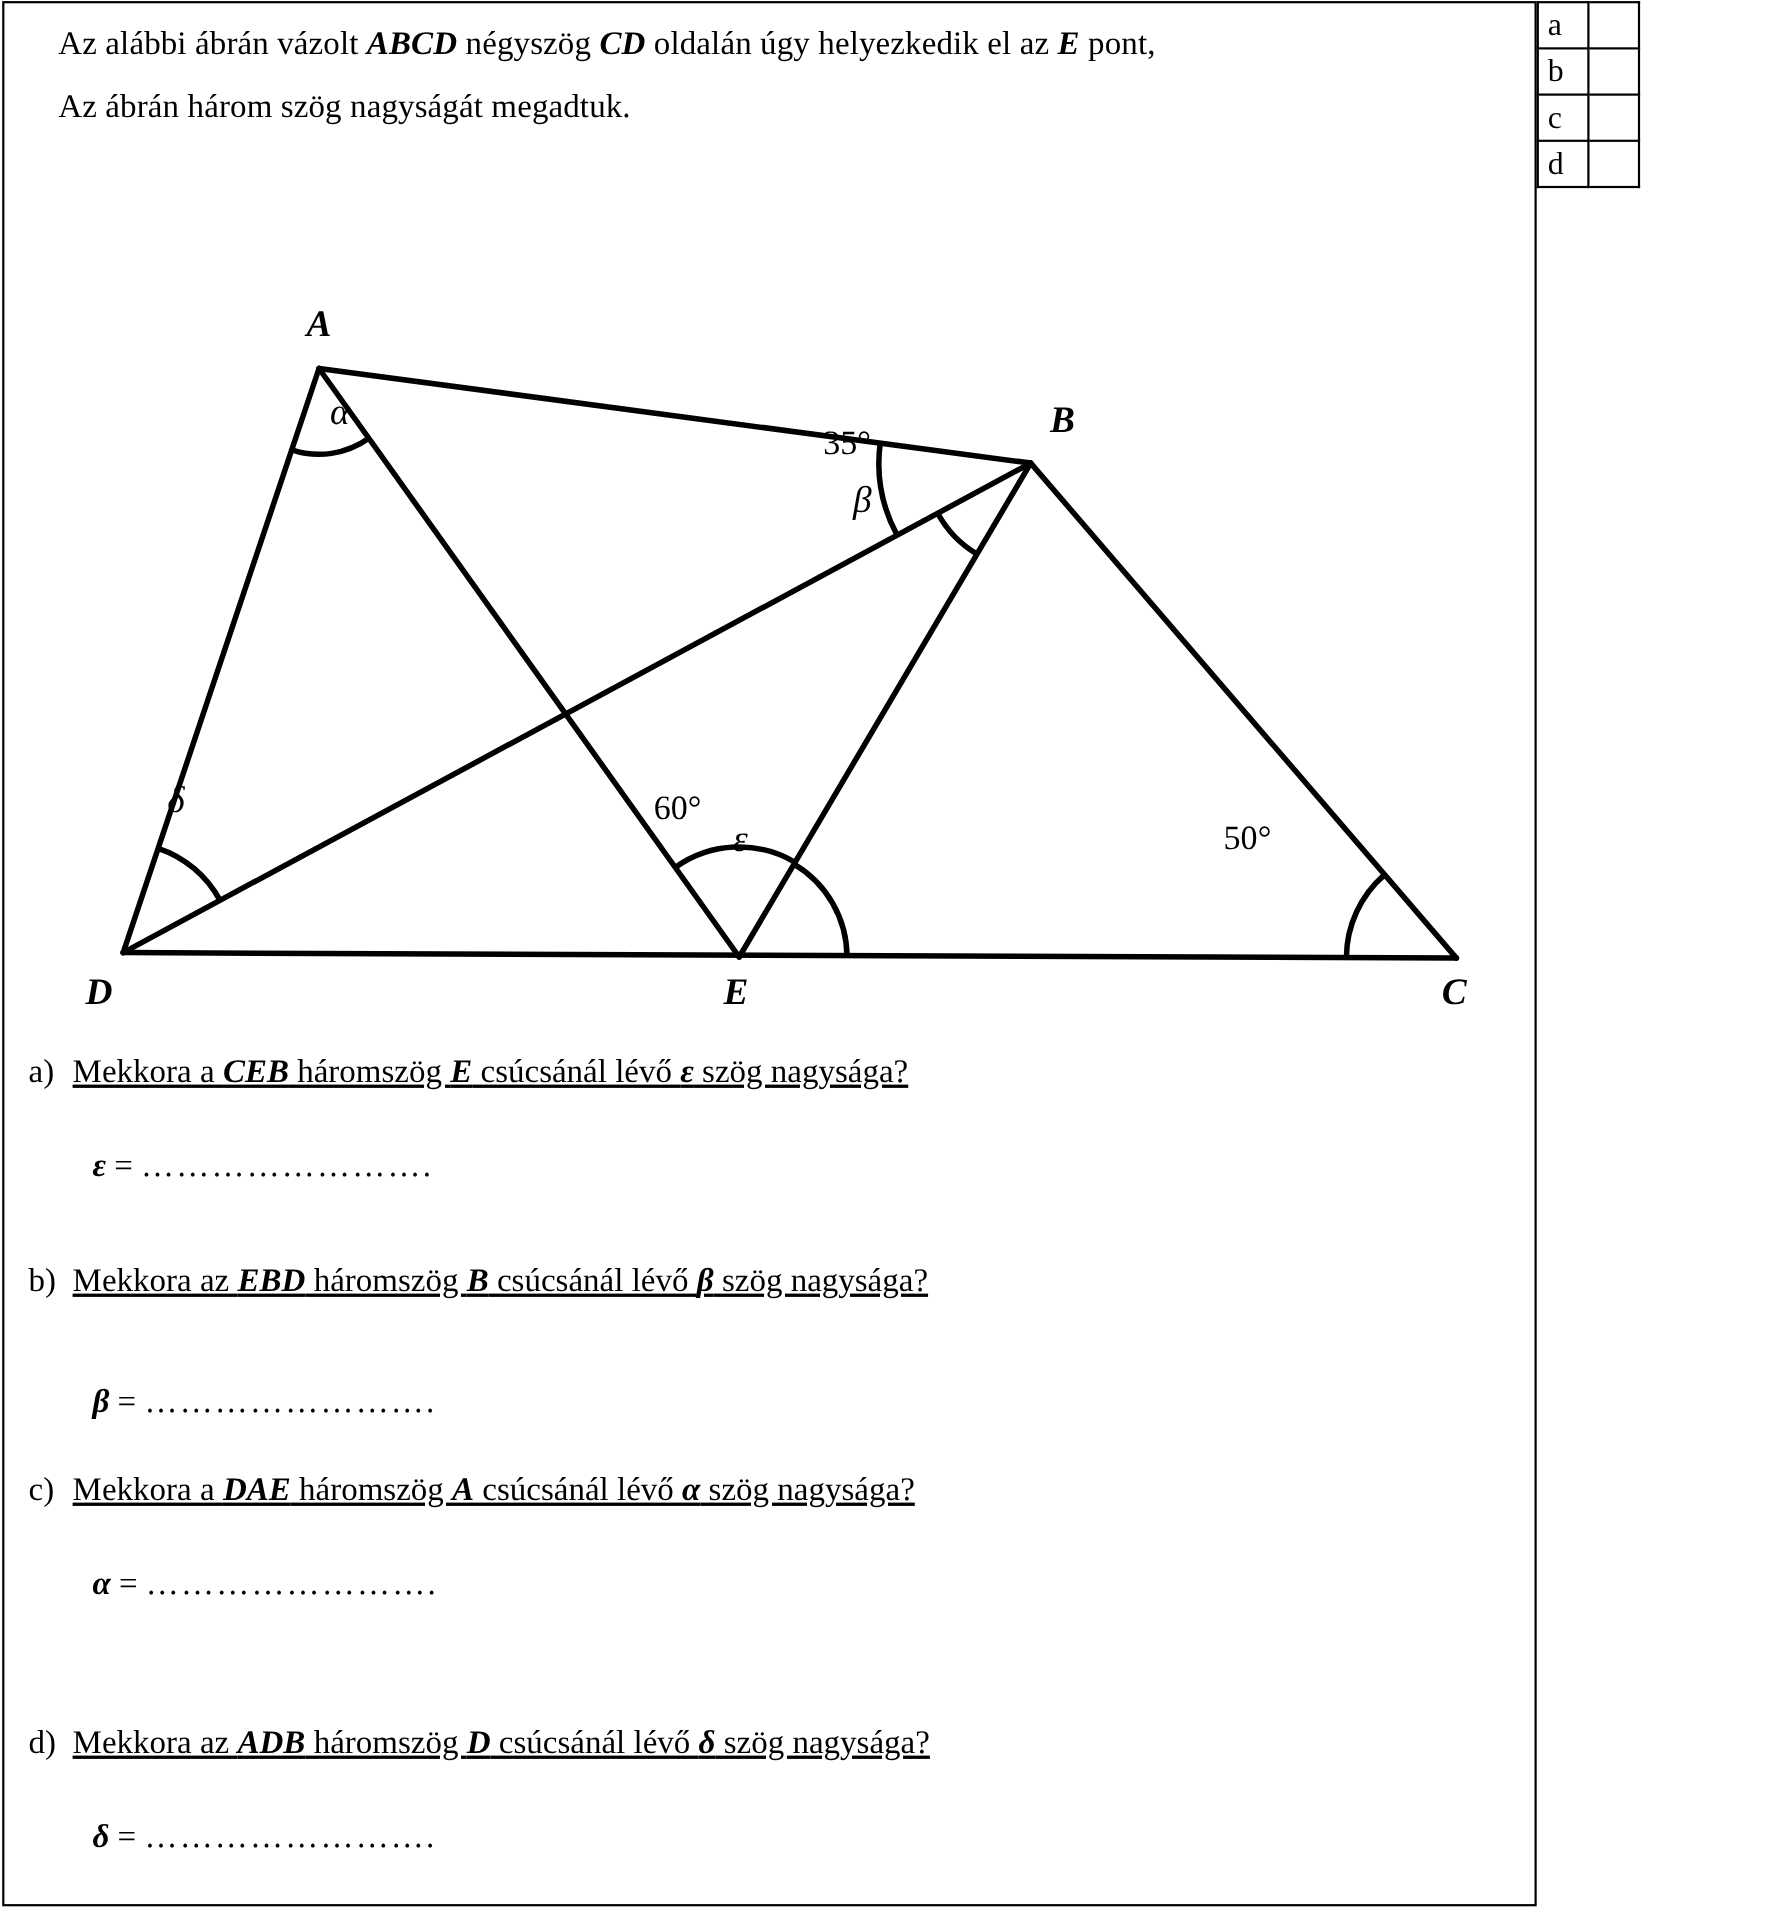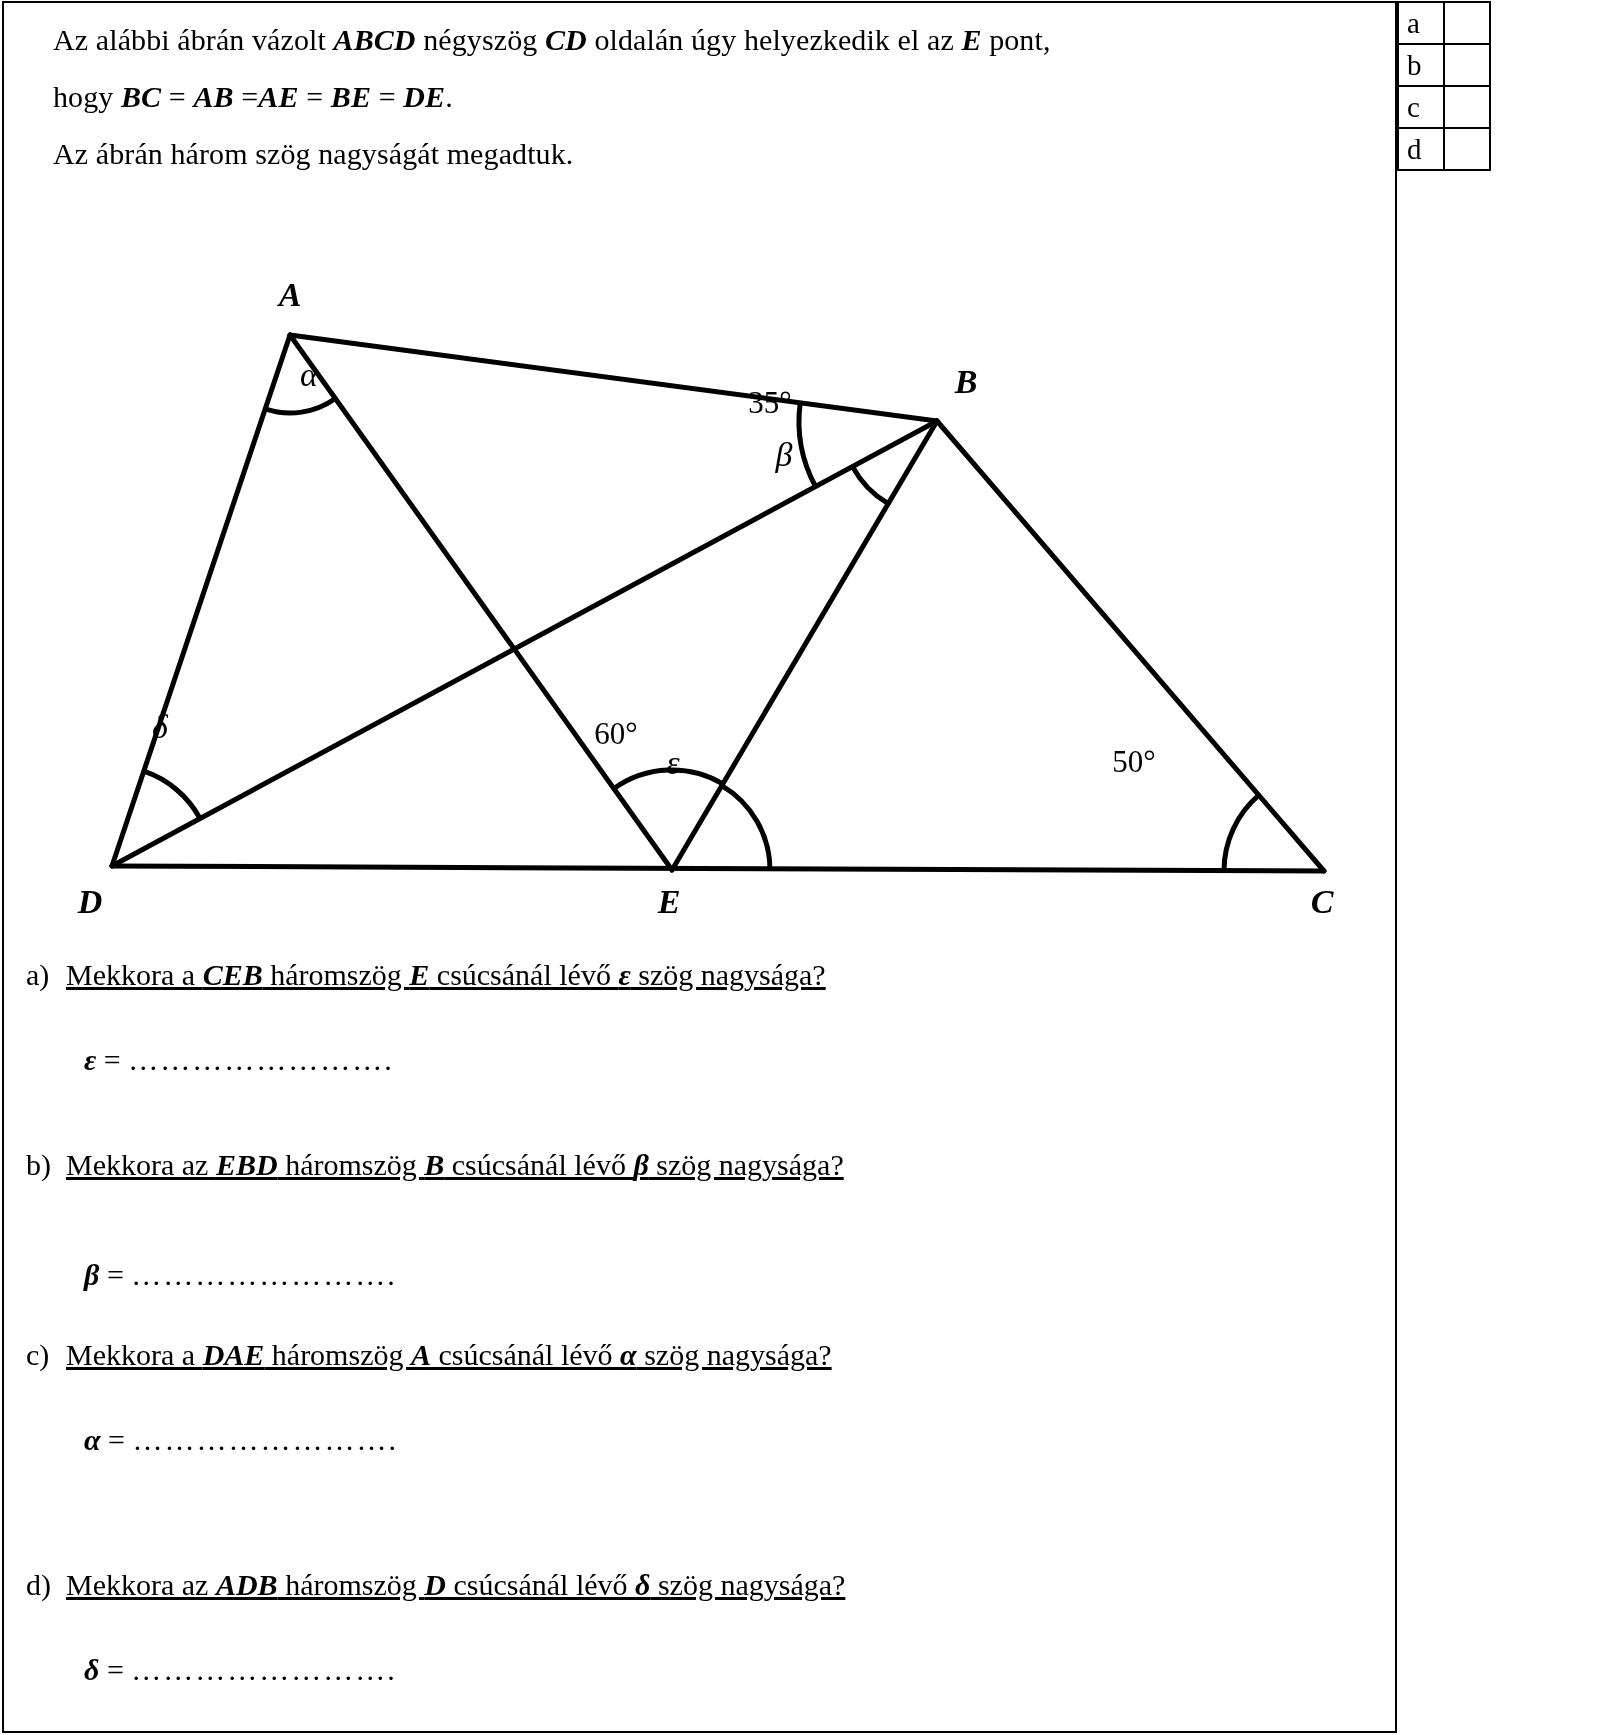--- a/index.html
+++ b/index.html
@@ -96,21 +96,20 @@
   .greek-b { font-weight: bold; font-style: italic; font-family: "Liberation Serif","DejaVu Serif",serif; }
   .dots { letter-spacing: 2px; }
 </style>
 </head>
 <body>
 
 <div id="worksheet-frame">
 
   <div id="intro-block">
     <div class="intro-line"><span>Az alábbi ábrán vázolt </span><span class="bi">ABCD</span><span> négyszög </span><span class="bi">CD</span><span> oldalán úgy helyezkedik el az </span><span class="bi">E</span><span> pont,</span></div>
-    <div class="intro-line"><span>hogy </span><span class="bi">BC</span><span> = </span><span class="bi">AB</span><span> =</span><span class="bi">AE</span><span> = </span><span class="bi">BE</span><span> = </span><span class="bi">DE</span><span>.</span></div>
     <div class="intro-line"><span>Az ábrán három szög nagyságát megadtuk.</span></div>
   </div>
 
   <div id="figure-area">
     <svg id="figure-svg" width="1393" height="665" viewBox="0 0 1393 665">
       <g id="svg-segments">
           <line x1="286" y1="82" x2="933" y2="168" stroke="#000000" stroke-width="5" stroke-linecap="round"></line>
           <line x1="286" y1="82" x2="108" y2="613" stroke="#000000" stroke-width="5" stroke-linecap="round"></line>
           <line x1="286" y1="82" x2="668" y2="617" stroke="#000000" stroke-width="5" stroke-linecap="round"></line>
           <line x1="933" y1="168" x2="108" y2="613" stroke="#000000" stroke-width="5" stroke-linecap="round"></line>

